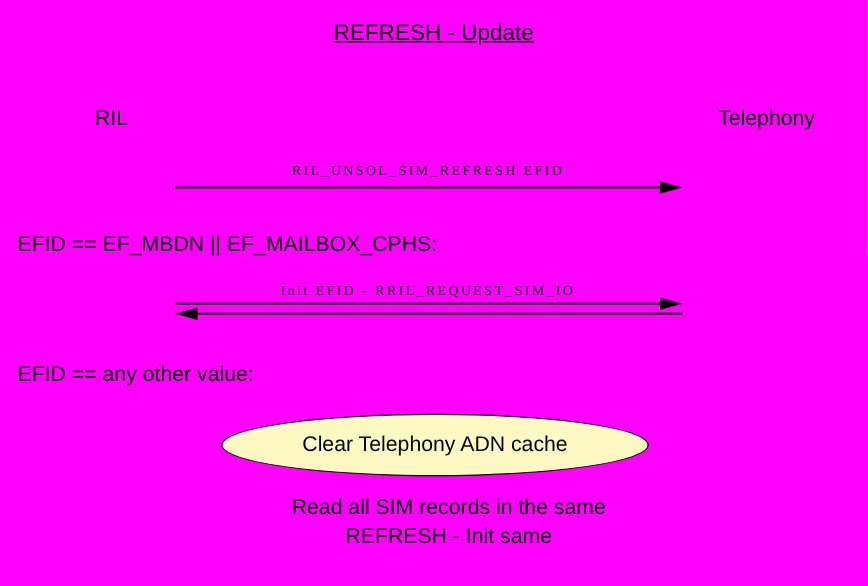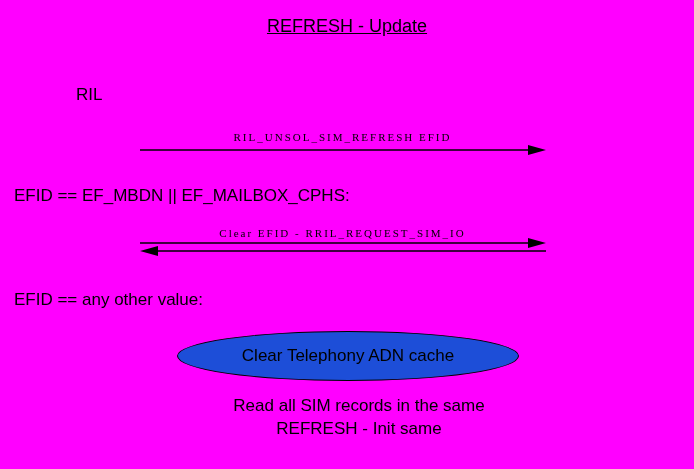--- a/index.html
+++ b/index.html
@@ -59,43 +59,44 @@
   }
 </style>
 </head>
 <body>
 
 <div class="canvas" style="background: rgb(255, 0, 255);">
 
   <div class="title">REFRESH - Update</div>
 
   <div class="actor actor-left">RIL</div>
+  <div class="actor actor-right">Telephony</div>
 
   <div class="arrow-label label1">RIL_UNSOL_SIM_REFRESH EFID</div>
-  <div class="arrow-label label2">Clear EFID - RRIL_REQUEST_SIM_IO</div>
+  <div class="arrow-label label2">Init EFID - RRIL_REQUEST_SIM_IO</div>
 
   <svg class="arrows-overlay" width="694" height="469" viewBox="0 0 694 469" xmlns="http://www.w3.org/2000/svg">
     <g>
       <line x1="140" y1="150" x2="531" y2="150" stroke="#000000" stroke-width="1.5"></line>
       <polygon points="546,150 528,145 528,155" fill="#000000"></polygon>
     </g>
     <g>
       <line x1="140" y1="243" x2="531" y2="243" stroke="#000000" stroke-width="1.5"></line>
       <polygon points="546,243 528,238 528,248" fill="#000000"></polygon>
     </g>
     <g>
       <line x1="155" y1="251" x2="546" y2="251" stroke="#000000" stroke-width="1.5"></line>
       <polygon points="140,251 158,246 158,256" fill="#000000"></polygon>
     </g>
   </svg>
 
   <div class="condition cond1">EFID == EF_MBDN || EF_MAILBOX_CPHS:</div>
   <div class="condition cond2">EFID == any other value:</div>
 
-  <div class="ellipse" style="background: #1d4ed8;">
+  <div class="ellipse" style="background: #fef9c3;">
     <span>Clear Telephony ADN cache</span>
   </div>
 
   <div class="footer">
     <div>Read all SIM records in the same</div>
     <div>REFRESH - Init same</div>
   </div>
 
 </div>
 

